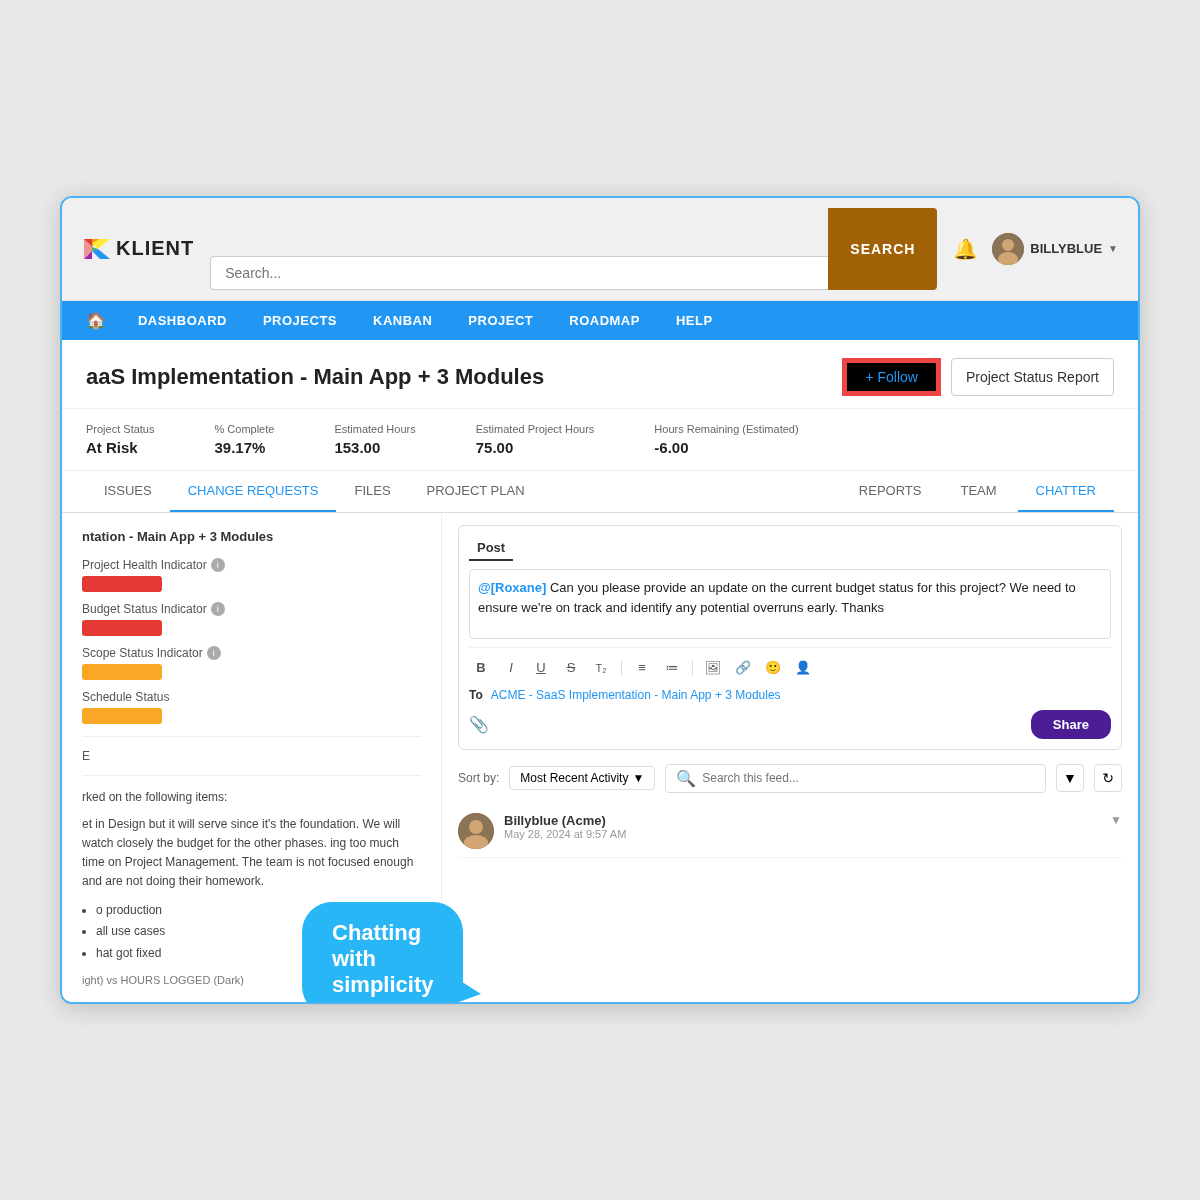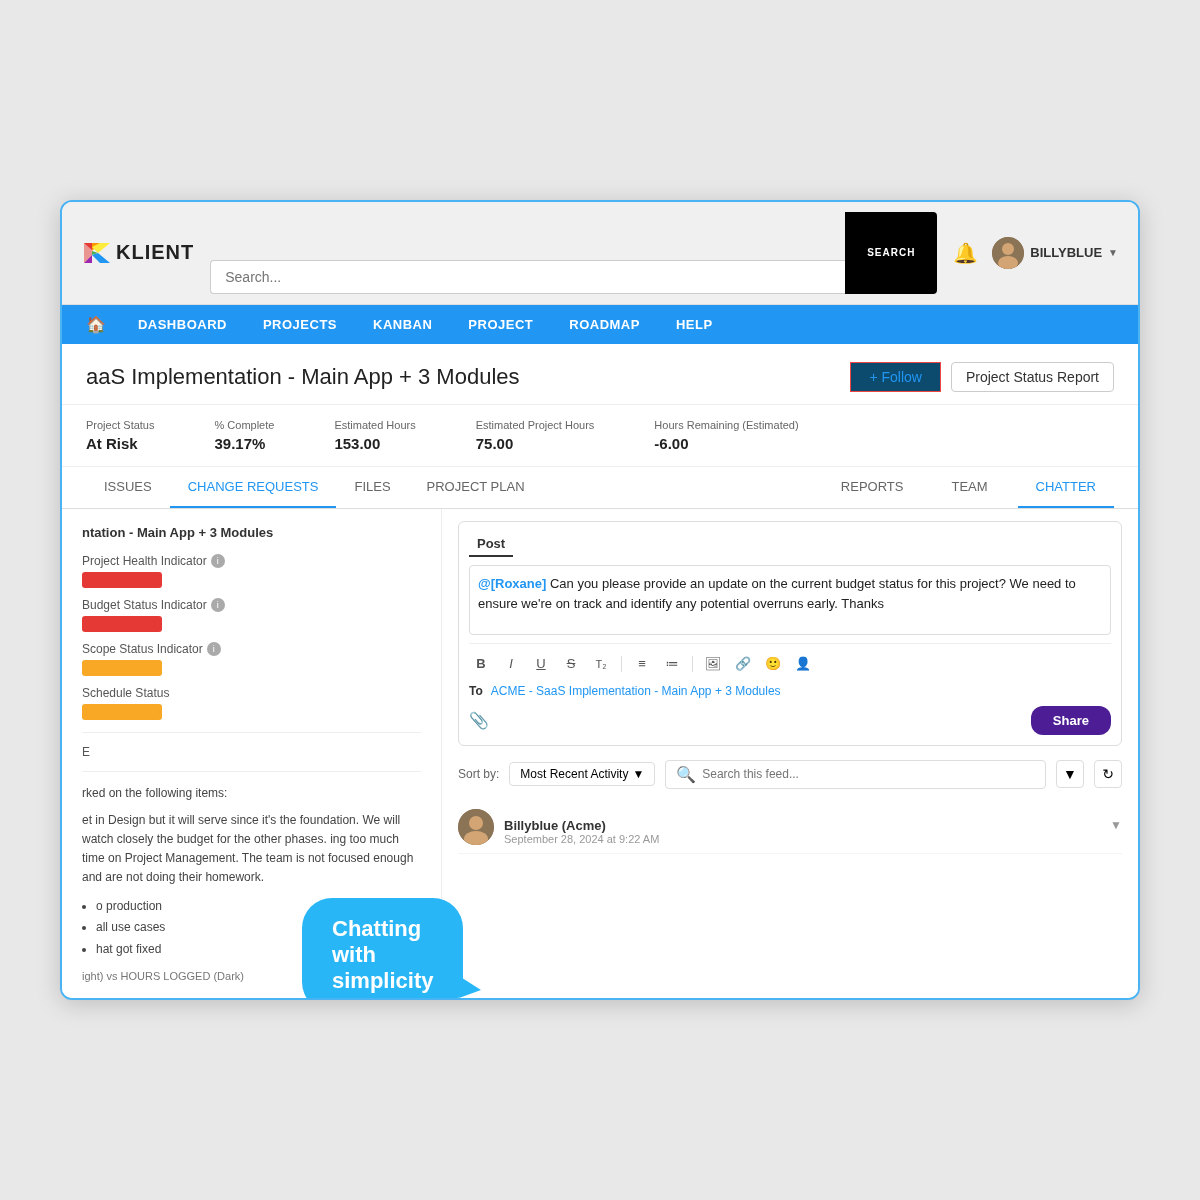--- a/index.html
+++ b/index.html
@@ -62,25 +62,25 @@
       padding: 8px 14px;
       border: 1px solid #ccc;
       border-right: none;
       border-radius: 4px 0 0 4px;
       font-size: 14px;
       outline: none;
       margin-top: 48px;
     }
 
     .search-btn {
-      background: #000000;
+      background: #a16207;
       color: white;
       border: none;
       padding: 8px 22px;
-      font-size: 10px;
+      font-size: 14px;
       font-weight: bold;
       border-radius: 0 4px 4px 0;
       cursor: pointer;
       letter-spacing: 1px;
     }
 
     .top-right {
       display: flex;
       align-items: center;
       gap: 14px;
@@ -156,33 +156,33 @@
     .page-header {
       display: flex;
       align-items: center;
       justify-content: space-between;
       padding: 18px 24px 12px 24px;
       border-bottom: 1px solid #eee;
     }
 
     .page-title {
       font-size: 22px;
-      font-weight: normal;
+      font-weight: bold;
       color: #222;
     }
 
     .header-actions {
       display: flex;
       gap: 10px;
     }
 
     .btn-follow {
-      border: 1px solid #ef4444;
+      border: 5px solid #ef4444;
       color: #2196f3;
-      background: #0c4a6e;
+      background: #000000;
       padding: 6px 18px;
       border-radius: 0;
       cursor: pointer;
       font-size: 14px;
       display: flex;
       align-items: center;
       gap: 4px;
     }
 
     .btn-status-report {
@@ -234,21 +234,21 @@
     }
 
     .tab-item.active {
       color: #2196f3;
       border-bottom: 2px solid #2196f3;
     }
 
     .tab-right-group {
       margin-left: auto;
       display: flex;
-      gap: 12px;
+      gap: 3px;
     }
 
     
     .main-layout {
       display: flex;
       min-height: 380px;
     }
 
     
     .left-panel {
@@ -509,21 +509,21 @@
       display: flex;
       align-items: center;
       justify-content: center;
       cursor: pointer;
       font-size: 14px;
     }
 
     
     .activity-item {
       display: flex;
-      align-items: flex-end;
+      align-items: flex-start;
       gap: 10px;
       padding: 8px 0;
       border-bottom: 1px solid #f5f5f5;
     }
 
     .activity-avatar {
       width: 36px;
       height: 36px;
       border-radius: 50%;
       background: #8B7355;
@@ -807,21 +807,21 @@
                 <rect width="36" height="36" rx="18" fill="#8B7355"></rect>
                 <circle cx="18" cy="14" r="7" fill="#d4a574"></circle>
                 <ellipse cx="18" cy="30" rx="12" ry="8" fill="#d4a574"></ellipse>
               </svg>
             </div>
             <div class="activity-content">
               <div class="activity-header">
                 <span class="activity-user">Billyblue (Acme)</span>
                 <span class="activity-expand">▼</span>
               </div>
-              <div class="activity-time">September 28, 2024 at 9:22 AM</div>
+              <div class="activity-time">May 28, 2024 at 9:57 AM</div>
             </div>
           </div>
 
         </div>
       </div>
 
       <div style="position:absolute; left: 240px; bottom: 100px; pointer-events:none; z-index:10;">
         <div class="bubble-overlay">
           <span>Chatting with simplicity</span>
         </div>

